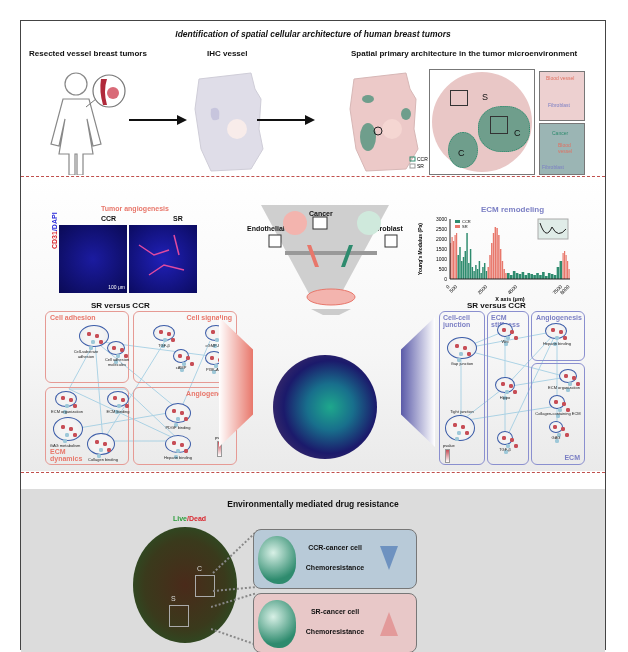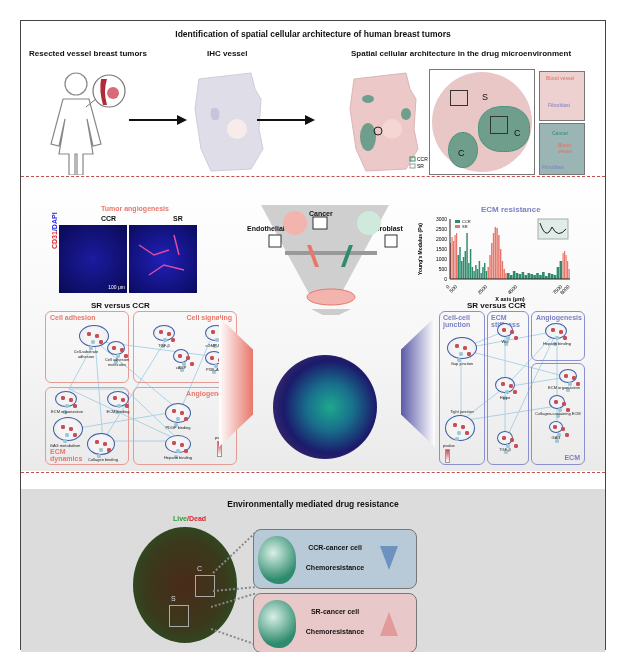--- a/index.html
+++ b/index.html
@@ -20,24 +20,24 @@
   .node::before,.node::after{content:"";position:absolute;width:4px;height:4px;border-radius:50%;background:#c74d56;top:30%;left:25%;box-shadow:8px 2px 0 #c74d56,4px 8px 0 #9ec8d8,12px 8px 0 #c74d56,2px 14px 0 #9ec8d8;}
   .box{position:absolute;border:1.5px solid #777;border-radius:8px;box-sizing:border-box;}
   .btext{position:absolute;font-weight:bold;font-size:7px;text-align:center;width:100%;}
 </style>
 </head>
 <body>
 
 <div class="frame">
 
   <div class="sec sec1">
-    <div class="title" style="top:8px;">Identification of spatial cellular architecture of human breast tumors</div>
+    <div class="title" style="top:8px;font-style:italic;">Identification of spatial cellular architecture of human breast tumors</div>
     <div class="sub" style="left:8px;top:28px;">Resected vessel breast tumors</div>
     <div class="sub" style="left:186px;top:28px;">IHC vessel</div>
-    <div class="sub" style="left:330px;top:28px;">Spatial cellular architecture in the drug microenvironment</div>
+    <div class="sub" style="left:330px;top:28px;">Spatial primary architecture in the tumor microenvironment</div>
 
     <svg class="abs" style="left:20px;top:48px;" width="90" height="106">
       <circle cx="35" cy="15" r="11" fill="#fff" stroke="#888" stroke-width="1.2"></circle>
       <path d="M22 30 L48 30 L60 75 L52 77 L46 50 L52 85 L42 85 L42 106 L36 106 L36 85 L34 85 L34 106 L28 106 L28 85 L18 85 L24 50 L18 77 L10 75 Z" fill="#fff" stroke="#888" stroke-width="1.2"></path>
       <circle cx="68" cy="22" r="16" fill="#fff" stroke="#777" stroke-width="1.2"></circle>
       <path d="M60 10 Q58 22 62 36 L66 36 Q62 22 66 10 Z" fill="#b02a3b"></path>
       <circle cx="72" cy="24" r="6" fill="#d96a78"></circle>
       <line x1="45" y1="38" x2="55" y2="30" stroke="#777"></line>
     </svg>
     <svg class="abs" style="left:108px;top:92px;" width="60" height="14">
@@ -177,21 +177,21 @@
       <rect x="124" y="30" width="12" height="12" fill="#fff" stroke="#333"></rect>
       <rect x="24" y="46" width="92" height="4" fill="#999"></rect>
       <path d="M46 40 L54 62 L58 62 L50 40 Z" fill="#e8776b"></path>
       <path d="M92 40 L84 62 L80 62 L88 40 Z" fill="#2e8b6e"></path>
       <ellipse cx="70" cy="92" rx="24" ry="8" fill="#f3b4ae" stroke="#e8776b"></ellipse>
       <polygon points="50,104 90,104 70,114" fill="#ccc"></polygon>
     </svg>
 
     <div class="abs" style="left:252px;top:178px;width:104px;height:104px;border-radius:50%;background:radial-gradient(circle at 55% 50%,#1ea88c 0%,#186f8c 30%,#1b1a6b 60%,#3a2a6a 80%,rgba(220,220,220,0) 100%);"></div>
 
-    <div class="abs" style="left:460px;top:28px;font-size:8px;font-weight:bold;color:#7b7fc4;">ECM resistance</div>
+    <div class="abs" style="left:460px;top:28px;font-size:8px;font-weight:bold;color:#7b7fc4;">ECM remodeling</div>
     <svg class="abs" id="chart" style="left:395px;top:36px;" width="180" height="90">
         <rect x="34" y="30" width="1.2" height="36" fill="#e8776b"></rect>
         <rect x="35.5" y="24" width="1.2" height="42" fill="#e8776b"></rect>
         <rect x="37" y="28" width="1.2" height="38" fill="#e8776b"></rect>
         <rect x="38.5" y="22" width="1.2" height="44" fill="#e8776b"></rect>
         <rect x="40" y="20" width="1.2" height="46" fill="#e8776b"></rect>
         <rect x="41.5" y="42" width="1.464705882352941" height="24" fill="#2e8b6e"></rect>
         <rect x="43.26470588235294" y="34" width="1.464705882352941" height="32" fill="#2e8b6e"></rect>
         <rect x="45.029411764705884" y="48" width="1.464705882352941" height="18" fill="#2e8b6e"></rect>
         <rect x="46.794117647058826" y="44" width="1.464705882352941" height="22" fill="#2e8b6e"></rect>

